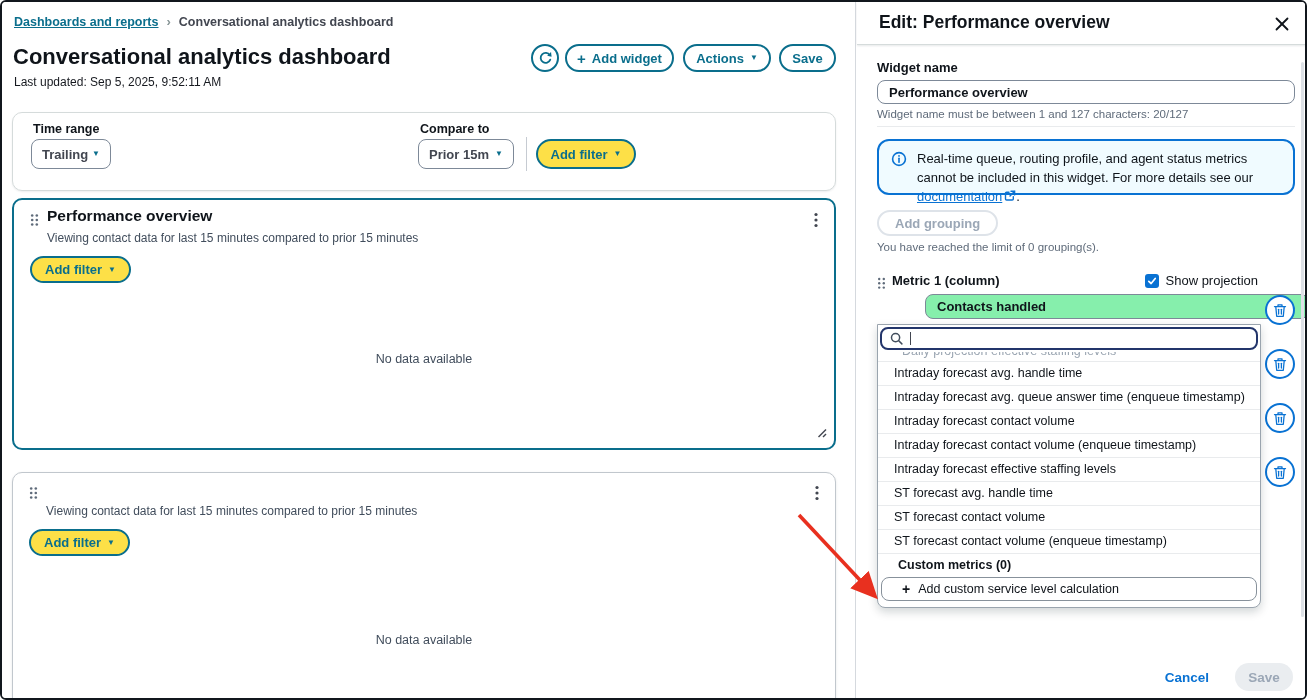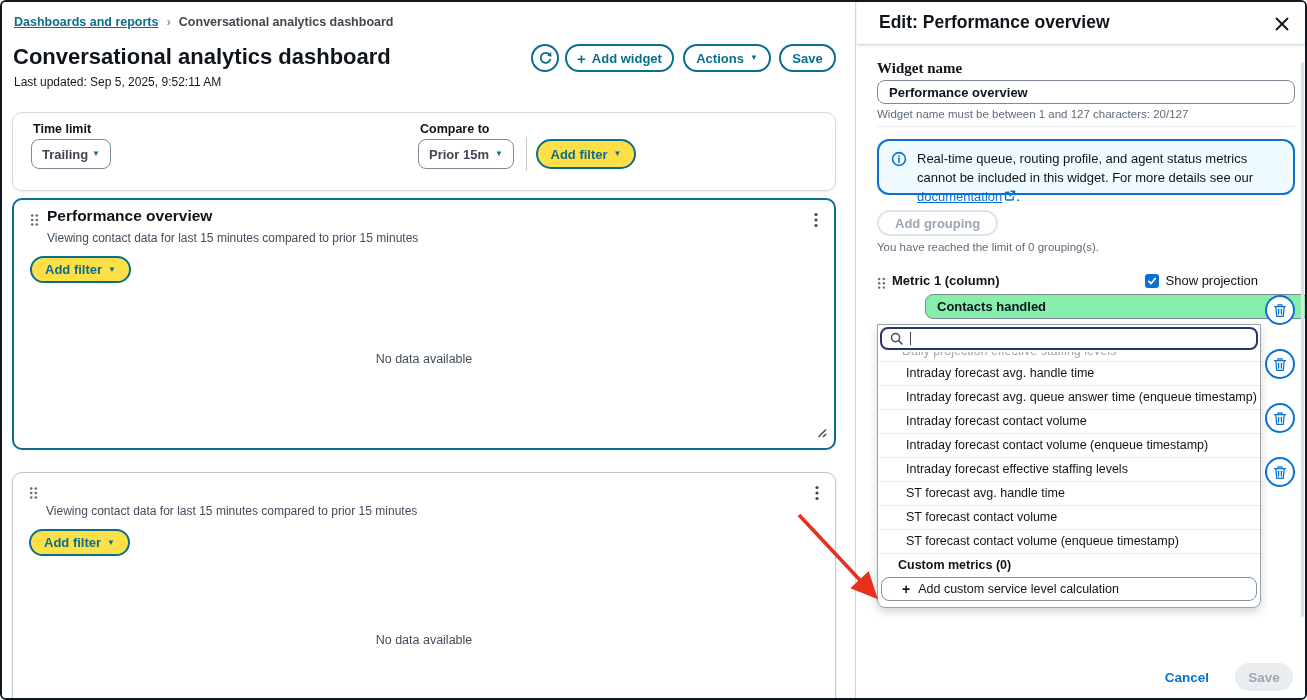--- a/index.html
+++ b/index.html
@@ -66,21 +66,21 @@
   .vdivider{position:absolute;left:853px;top:0;width:1px;height:100%;background:#d5d9de;}
   .vhandle{position:absolute;left:861px;top:341px;width:10px;height:13px;display:flex;gap:2px;cursor:col-resize;}
   .vhandle i{display:block;width:2px;height:13px;background:#5f6b7a;}
 
   
   .panel{position:absolute;left:855px;top:0;width:452px;height:100%;background:#fff;}
   .panel-header{position:absolute;left:0;top:0;width:100%;height:43px;border-bottom:1px solid #d5dbdb;box-shadow:0 1px 2px rgba(0,28,36,.1);background:#fff;}
   .panel-title{position:absolute;left:22px;top:10px;font-size:17.5px;font-weight:700;color:var(--ink);}
   .close-btn{position:absolute;right:14px;top:9px;width:26px;height:26px;background:none;border:none;cursor:pointer;display:flex;align-items:center;justify-content:center;}
 
-  .field-label{position:absolute;left:20px;top:58px;font-size:15px;font-weight:700;color:var(--ink);font-family:Liberation Serif, serif;}
+  .field-label{position:absolute;left:20px;top:58px;font-size:13px;font-weight:700;color:var(--ink);}
   .name-input{position:absolute;left:20px;top:78px;width:418px;height:24px;border:1.5px solid var(--input-border);border-radius:8px;padding:0 11px;font-size:13px;font-weight:700;color:var(--ink);font-family:inherit;background:#fff;}
   .name-help{position:absolute;left:20px;top:106px;font-size:11.5px;color:var(--muted);}
   .hdivider{position:absolute;left:20px;top:124px;width:418px;height:1px;background:var(--line);}
 
   .alert{position:absolute;left:20px;top:137px;width:418px;height:56px;border:2px solid var(--blue);border-radius:12px;background:#f0fbff;}
   .alert-icon{position:absolute;left:12px;top:10px;}
   .alert-text{position:absolute;left:38px;top:8px;width:366px;font-size:13px;line-height:19px;color:var(--ink);}
   .alert-text a{color:var(--blue);font-weight:400;text-decoration:underline;cursor:pointer;}
   .extlink{display:inline-block;vertical-align:-1px;margin-left:2px;}
 
@@ -98,21 +98,21 @@
 
   .trash-btn{position:absolute;left:408px;width:30px;height:30px;border:2px solid var(--blue);border-radius:50%;background:#fff;cursor:pointer;display:flex;align-items:center;justify-content:center;}
   .trash-1{top:293px;} .trash-2{top:347px;} .trash-3{top:401px;} .trash-4{top:455px;}
 
   .dropdown{position:absolute;left:20px;top:322px;width:384px;height:284px;background:#fff;border:1px solid #9aa4ae;border-radius:0 0 8px 8px;box-shadow:0 4px 10px rgba(0,28,36,.18);overflow:hidden;}
   .dd-search{position:relative;margin:2px;height:23px;border:2px solid #23356b;border-radius:8px;background:#fff;display:flex;align-items:center;padding:0 8px;gap:7px;}
   .dd-search input{border:none;outline:none;flex:1;font-size:12.5px;font-family:inherit;height:16px;}
   .dd-caret{width:1px;height:13px;background:#424650;}
   .dd-clipped{height:9px;overflow:hidden;position:relative;}
   .dd-clipped span{display:block;line-height:24px;margin-top:-13px;padding-left:24px;font-size:12.5px;color:#9aa5b1;white-space:nowrap;}
-  .dd-item{height:24px;line-height:23px;padding-left:28px;font-size:12.5px;color:var(--ink);border-top:1px solid var(--line);cursor:pointer;white-space:nowrap;overflow:hidden;}
+  .dd-item{height:24px;line-height:23px;padding-left:16px;font-size:12.5px;color:var(--ink);border-top:1px solid var(--line);cursor:pointer;white-space:nowrap;overflow:hidden;}
   .dd-section{height:22px;line-height:22px;padding-left:20px;font-size:12.5px;font-weight:700;color:var(--ink);border-top:1px solid var(--line);}
   .dd-add{margin:2px 3px;height:24px;border:1.5px solid #87919b;border-radius:8px;background:#fff;display:flex;align-items:center;gap:8px;padding-left:20px;font-size:12.5px;font-weight:400;color:var(--ink);cursor:pointer;font-family:inherit;width:calc(100% - 6px);}
   .dd-add .plus{color:var(--ink);font-size:14px;}
 
   .panel-scrollbar{position:absolute;right:5px;top:60px;width:3px;height:555px;background:#dde1e6;border-radius:2px;}
 
   .cancel-link{position:absolute;right:100px;top:668px;background:none;border:none;color:var(--blue);font-weight:700;font-size:13.5px;cursor:pointer;font-family:inherit;}
   .btn-savepanel{position:absolute;right:16px;top:661px;width:58px;height:28px;border:none;border-radius:14px;background:#eaedf0;color:var(--disabled);font-weight:700;font-size:13.5px;font-family:inherit;}
 
   .arrow-svg{position:absolute;left:780px;top:500px;z-index:50;pointer-events:none;}
@@ -145,21 +145,21 @@
         <span>Add widget</span>
       </button>
       <button class="pill btn-actions">
         <span>Actions</span>
         <span class="caret">▼</span>
       </button>
       <button class="pill btn-savedash">Save</button>
     </div>
 
     <section class="timecard">
-      <div class="tc-label lbl-time">Time limit</div>
+      <div class="tc-label lbl-time">Time range</div>
       <div class="select sel-trailing">
         <span>Trailing</span>
         <span class="caret">▼</span>
       </div>
       <div class="tc-label lbl-compare">Compare to</div>
       <div class="select sel-compare">
         <span>Prior 15m</span>
         <span class="caret">▼</span>
       </div>
       <div class="tc-divider"></div>

